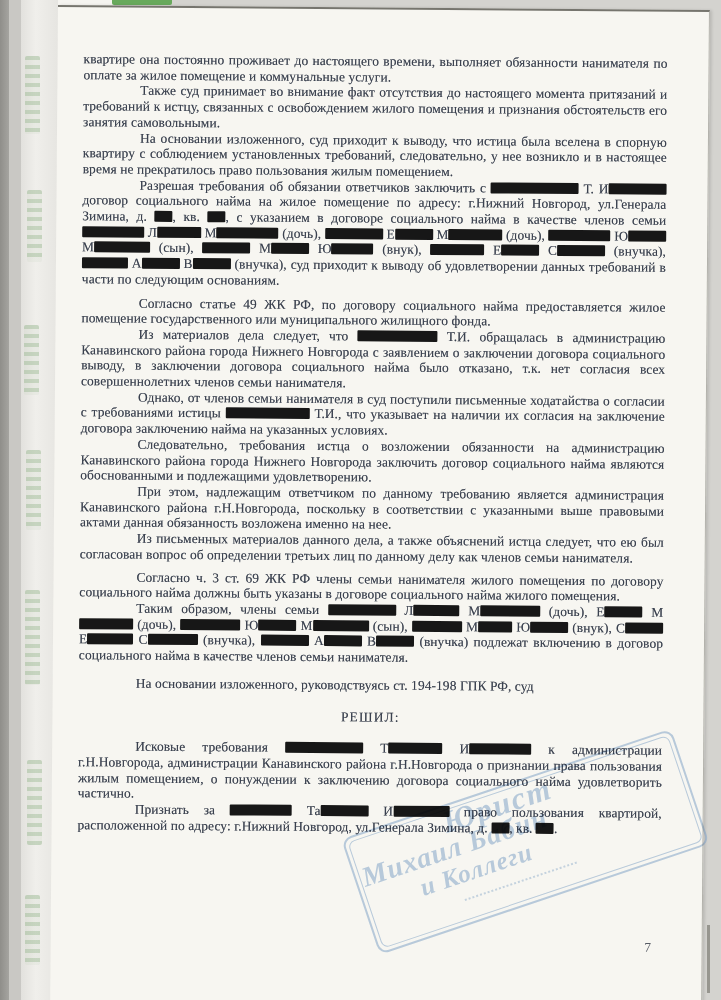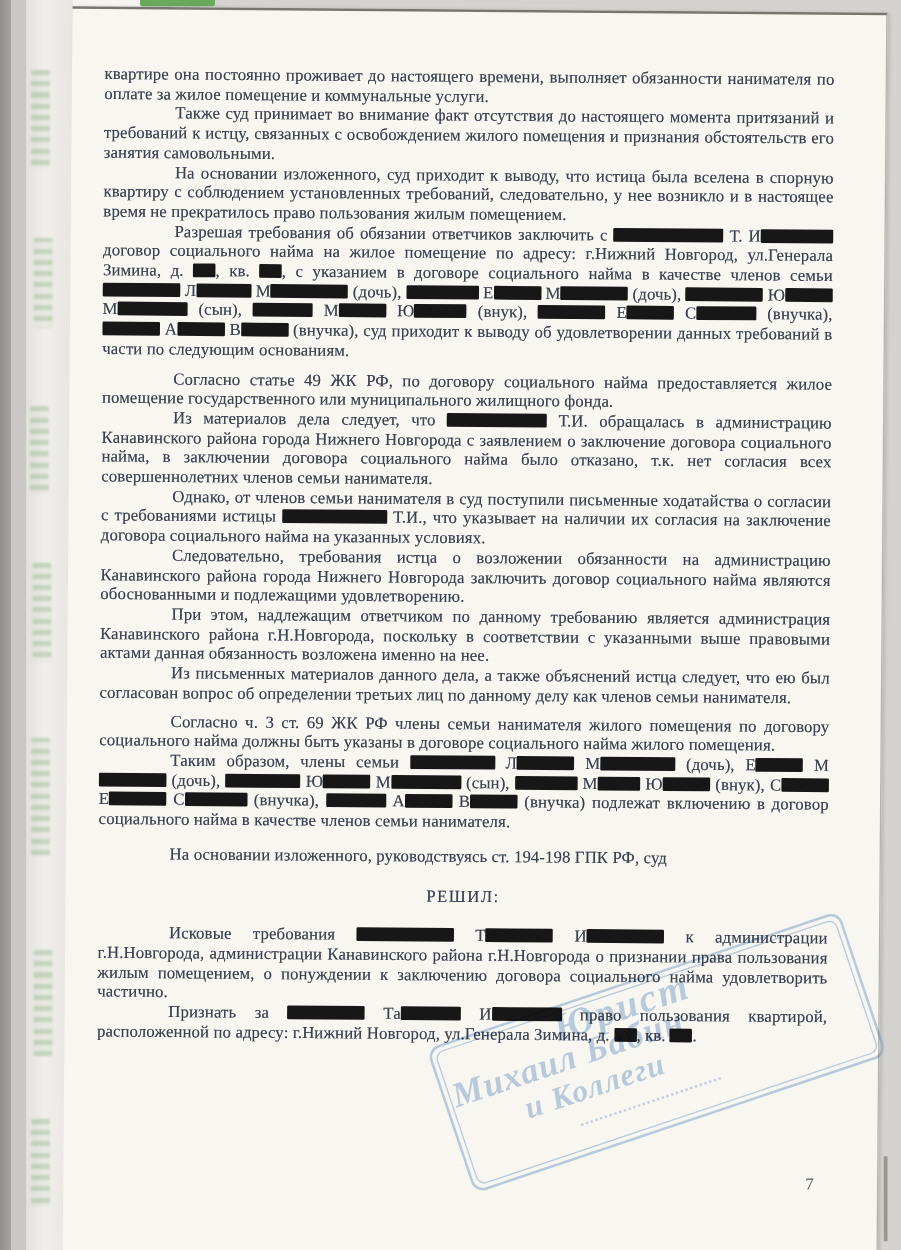--- a/index.html
+++ b/index.html
@@ -84,22 +84,22 @@
 <div class="right-notch"></div>
 
 <div class="page">
 
   <div class="text-flow" id="text-flow">
       <p class="para noindent"><span>квартире она постоянно проживает до настоящего времени, выполняет обязанности нанимателя по оплате за жилое помещение и коммунальные услуги.</span></p>
       <p class="para"><span>Также суд принимает во внимание факт отсутствия до настоящего момента притязаний и требований к истцу, связанных с освобождением жилого помещения и признания обстоятельств его занятия самовольными.</span></p>
       <p class="para"><span>На основании изложенного, суд приходит к выводу, что истица была вселена в спорную квартиру с соблюдением установленных требований, следовательно, у нее возникло и в настоящее время не прекратилось право пользования жилым помещением.</span></p>
       <p class="para"><span>Разрешая требования об обязании ответчиков заключить с </span><span class="redact" style="width: 88px;"></span><span> Т. И</span><span class="redact" style="width: 58px;"></span><span> договор социального найма на жилое помещение по адресу: г.Нижний Новгород, ул.Генерала Зимина, д. </span><span class="redact" style="width: 18px;"></span><span>, кв. </span><span class="redact" style="width: 18px;"></span><span>, с указанием в договоре социального найма в качестве членов семьи </span><span class="redact" style="width: 62px;"></span><span> Л</span><span class="redact" style="width: 44px;"></span><span> М</span><span class="redact" style="width: 62px;"></span><span> (дочь), </span><span class="redact" style="width: 58px;"></span><span> Е</span><span class="redact" style="width: 38px;"></span><span> М</span><span class="redact" style="width: 54px;"></span><span> (дочь), </span><span class="redact" style="width: 62px;"></span><span> Ю</span><span class="redact" style="width: 38px;"></span><span> М</span><span class="redact" style="width: 56px;"></span><span> (сын), </span><span class="redact" style="width: 48px;"></span><span> М</span><span class="redact" style="width: 38px;"></span><span> Ю</span><span class="redact" style="width: 42px;"></span><span> (внук), </span><span class="redact" style="width: 54px;"></span><span> Е</span><span class="redact" style="width: 38px;"></span><span> С</span><span class="redact" style="width: 48px;"></span><span> (внучка), </span><span class="redact" style="width: 46px;"></span><span> А</span><span class="redact" style="width: 38px;"></span><span> В</span><span class="redact" style="width: 38px;"></span><span> (внучка), суд приходит к выводу об удовлетворении данных требований в части по следующим основаниям.</span></p>
       <p class="para" style="margin-top: 8px;"><span>Согласно статье 49 ЖК РФ, по договору социального найма предоставляется жилое помещение государственного или муниципального жилищного фонда.</span></p>
-      <p class="para"><span>Из материалов дела следует, что </span><span class="redact" style="width: 80px;"></span><span> Т.И. обращалась в администрацию Канавинского района города Нижнего Новгорода с заявлением о заключение договора социального найма, в заключении договора социального найма было отказано, т.к. нет согласия всех совершеннолетних членов семьи нанимателя.</span></p>
-      <p class="para"><span>Однако, от членов семьи нанимателя в суд поступили письменные ходатайства о согласии с требованиями истицы </span><span class="redact" style="width: 84px;"></span><span> Т.И., что указывает на наличии их согласия на заключение договора социального найма на указанных условиях.</span></p>
+      <p class="para"><span>Из материалов дела следует, что </span><span class="redact" style="width: 80px;"></span><span> Т.И. обращалась в администрацию Канавинского района города Нижнего Новгорода с заявлением о заключении договора социального выводу, в заключении договора социального найма было отказано, т.к. нет согласия всех совершеннолетних членов семьи нанимателя.</span></p>
+      <p class="para"><span>Однако, от членов семьи нанимателя в суд поступили письменные ходатайства о согласии с требованиями истицы </span><span class="redact" style="width: 84px;"></span><span> Т.И., что указывает на наличии их согласия на заключение договора заключению найма на указанных условиях.</span></p>
       <p class="para"><span>Следовательно, требования истца о возложении обязанности на администрацию Канавинского района города Нижнего Новгорода заключить договор социального найма являются обоснованными и подлежащими удовлетворению.</span></p>
       <p class="para"><span>При этом, надлежащим ответчиком по данному требованию является администрация Канавинского района г.Н.Новгорода, поскольку в соответствии с указанными выше правовыми актами данная обязанность возложена именно на нее.</span></p>
       <p class="para"><span>Из письменных материалов данного дела, а также объяснений истца следует, что ею был согласован вопрос об определении третьих лиц по данному делу как членов семьи нанимателя.</span></p>
       <p class="para" style="margin-top: 7px;"><span>Согласно ч. 3 ст. 69 ЖК РФ члены семьи нанимателя жилого помещения по договору социального найма должны быть указаны в договоре социального найма жилого помещения.</span></p>
       <p class="para"><span>Таким образом, члены семьи </span><span class="redact" style="width: 68px;"></span><span> Л</span><span class="redact" style="width: 46px;"></span><span> М</span><span class="redact" style="width: 60px;"></span><span> (дочь), Е</span><span class="redact" style="width: 38px;"></span><span> М</span><span class="redact" style="width: 54px;"></span><span> (дочь), </span><span class="redact" style="width: 60px;"></span><span> Ю</span><span class="redact" style="width: 38px;"></span><span> М</span><span class="redact" style="width: 56px;"></span><span> (сын), </span><span class="redact" style="width: 50px;"></span><span> М</span><span class="redact" style="width: 34px;"></span><span> Ю</span><span class="redact" style="width: 38px;"></span><span> (внук), С</span><span class="redact" style="width: 38px;"></span><span> Е</span><span class="redact" style="width: 46px;"></span><span> С</span><span class="redact" style="width: 50px;"></span><span> (внучка), </span><span class="redact" style="width: 48px;"></span><span> А</span><span class="redact" style="width: 38px;"></span><span> В</span><span class="redact" style="width: 38px;"></span><span> (внучка) подлежат включению в договор социального найма в качестве членов семьи нанимателя.</span></p>
       <p class="para leftalign" style="margin-top: 12px;"><span>На основании изложенного, руководствуясь ст. 194-198 ГПК РФ, суд</span></p>
       <p class="para heading" style="margin-top: 17px;"><span>РЕШИЛ:</span></p>
       <p class="para" style="margin-top: 15px;"><span>Исковые требования </span><span class="redact" style="width: 78px;"></span><span> Т</span><span class="redact" style="width: 54px;"></span><span> И</span><span class="redact" style="width: 62px;"></span><span> к администрации г.Н.Новгорода, администрации Канавинского района г.Н.Новгорода о признании права пользования жилым помещением, о понуждении к заключению договора социального найма удовлетворить частично.</span></p>
       <p class="para"><span>Признать за </span><span class="redact" style="width: 62px;"></span><span> Та</span><span class="redact" style="width: 48px;"></span><span> И</span><span class="redact" style="width: 56px;"></span><span> право пользования квартирой, расположенной по адресу: г.Нижний Новгород, ул.Генерала Зимина, д. </span><span class="redact" style="width: 18px;"></span><span>, кв. </span><span class="redact" style="width: 18px;"></span><span>.</span></p>
     </div>

